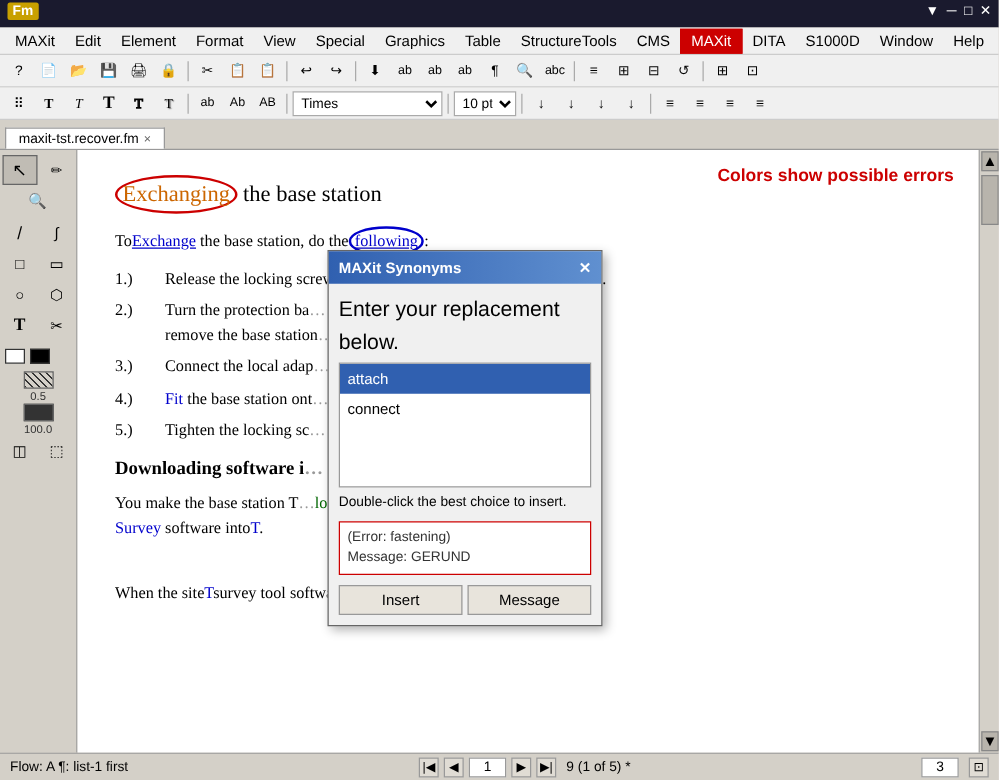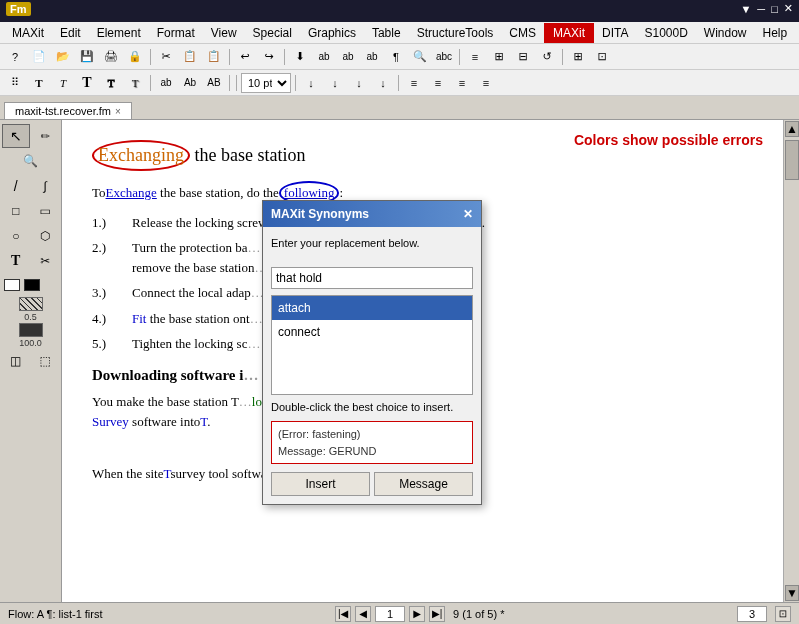--- a/index.html
+++ b/index.html
@@ -281,22 +281,22 @@
     }
     .dialog-close {
       cursor: pointer;
       font-size: 12px;
       color: white;
     }
     .dialog-body {
       padding: 8px;
     }
     .dialog-label {
-      font-size: 11px;
-      margin-bottom: 15px;
+      font-size: 17px;
+      margin-bottom: 4px;
     }
     .dialog-input {
       width: 100%;
       height: 22px;
       border: 1px solid #999;
       padding: 2px 4px;
       font-size: 12px;
       margin-bottom: 6px;
       background: white;
     }
@@ -444,20 +444,23 @@
   <button class="toolbar-btn" style="font-weight:bold;font-family:serif;">T</button>
   <button class="toolbar-btn" style="font-style:italic;font-family:serif;">T</button>
   <button class="toolbar-btn" style="font-weight:bold;font-family:serif;font-size:14px;">T</button>
   <button class="toolbar-btn" style="font-family:serif;-webkit-text-stroke:1px black;color:white;">T</button>
   <button class="toolbar-btn" style="font-family:serif;text-shadow:1px 1px 1px #666;">T</button>
   <div class="toolbar-separator"></div>
   <button class="toolbar-btn" style="font-size:10px;">ab</button>
   <button class="toolbar-btn" style="font-size:10px;">Ab</button>
   <button class="toolbar-btn" style="font-size:10px;">AB</button>
   <div class="toolbar-separator"></div>
+  <select class="format-select font-select">
+    <option>Times</option>
+  </select>
   <div class="toolbar-separator"></div>
   <select class="format-select size-select">
     <option>10 pt</option>
   </select>
   <div class="toolbar-separator"></div>
   <button class="toolbar-btn">↓</button>
   <button class="toolbar-btn">↓</button>
   <button class="toolbar-btn">↓</button>
   <button class="toolbar-btn">↓</button>
   <div class="toolbar-separator"></div>
@@ -571,21 +574,20 @@
     </div>
 
     <div class="dialog-overlay">
       <div class="dialog">
         <div class="dialog-title">
           <span>MAXit Synonyms</span>
           <span class="dialog-close">✕</span>
         </div>
         <div class="dialog-body">
           <div class="dialog-label">Enter your replacement below.</div>
-          <input class="dialog-input" value="that hold" type="text" style="">
           <div class="dialog-list">
             <div class="dialog-list-item selected">attach</div>
             <div class="dialog-list-item">connect</div>
           </div>
           <div class="dialog-hint">Double-click the best choice to insert.</div>
           <div class="dialog-error-box">
             <div>(Error: fastening)</div>
             <div>Message: GERUND</div>
           </div>
           <div class="dialog-buttons">

